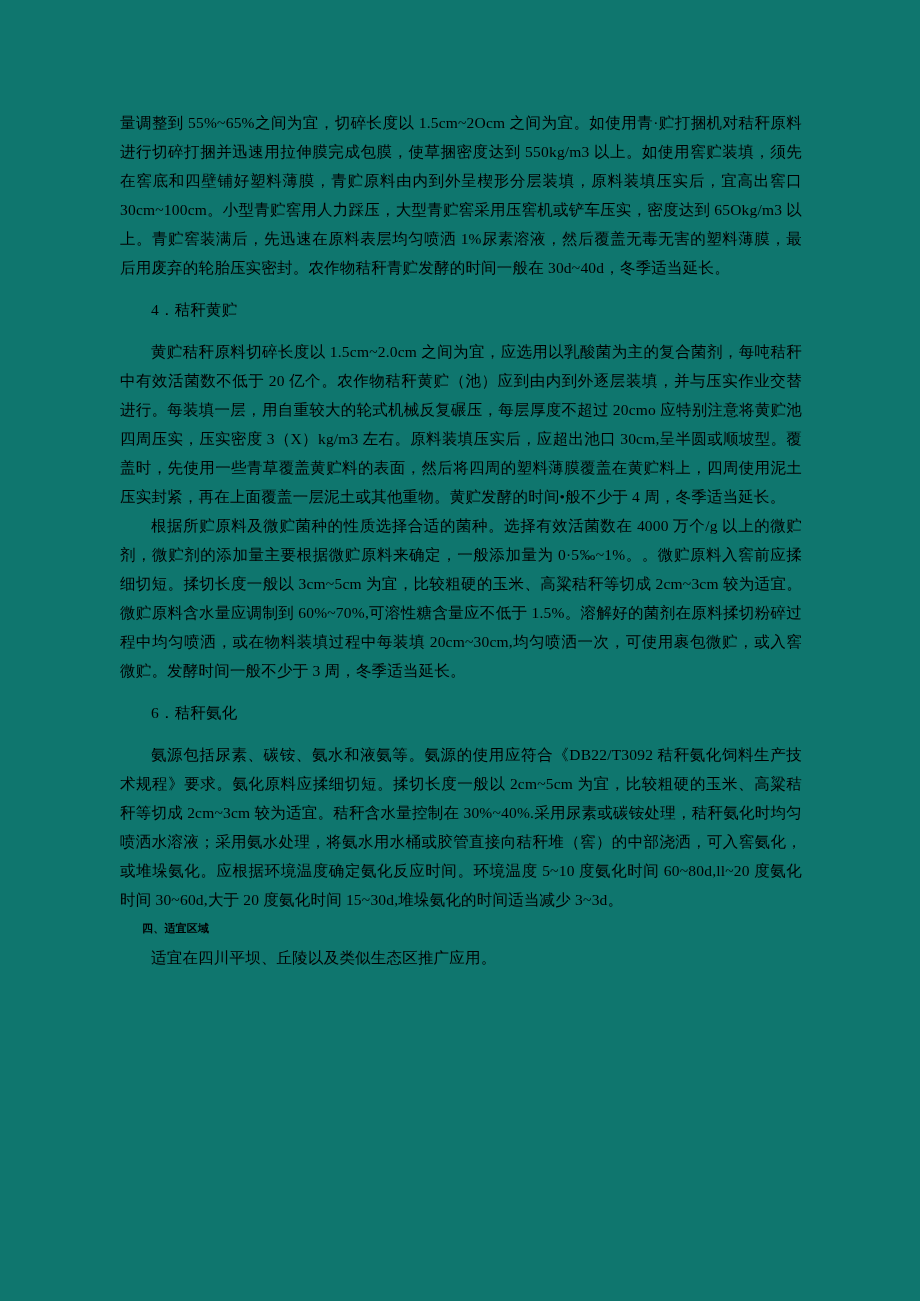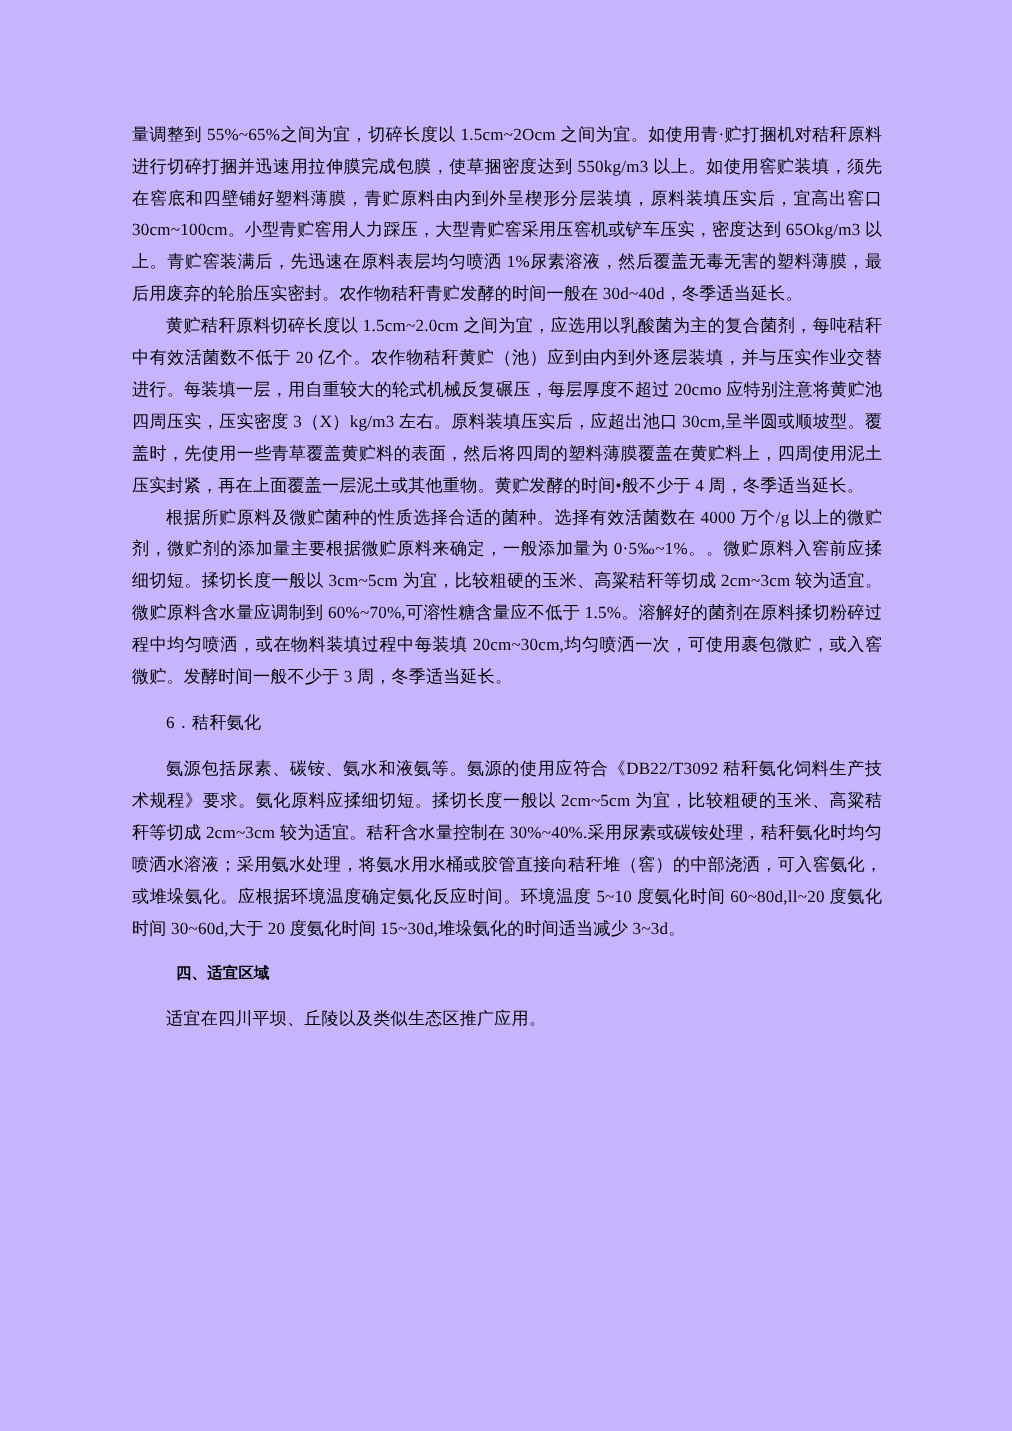--- a/index.html
+++ b/index.html
@@ -4,21 +4,21 @@
 <style>
   html, body {
     margin: 0;
     padding: 0;
     background: #ffffff;
   }
   .page {
     position: relative;
     width: 920px;
     height: 1301px;
-    background: #c4b5fd;
+    background: #0f766e;
     overflow: hidden;
     font-family: "Liberation Serif", "DejaVu Serif", serif;
     color: #000000;
   }
   .content {
     position: absolute;
     left: 120px;
     top: 108px;
     width: 682px;
     font-size: 15.5px;
@@ -35,35 +35,36 @@
     text-indent: 0;
   }
   .heading {
     margin: 13px 0 13px 0;
     text-indent: 2em;
     font-weight: normal;
     font-size: 15.5px;
     line-height: 29px;
   }
   .heading-bold {
-    margin: 12px;
+    margin: 0;
     text-indent: 2em;
     font-weight: bold;
-    font-size: 14px;
+    font-size: 11px;
     line-height: 29px;
   }
 </style>
 </head>
 <body>
 
 <div class="page">
   <div class="content">
 
     <p class="para-cont">量调整到 55%~65%之间为宜，切碎长度以 1.5cm~2Ocm 之间为宜。如使用青·贮打捆机对秸秆原料进行切碎打捆并迅速用拉伸膜完成包膜，使草捆密度达到 550kg/m3 以上。如使用窖贮装填，须先在窖底和四壁铺好塑料薄膜，青贮原料由内到外呈楔形分层装填，原料装填压实后，宜高出窖口 30cm~100cm。小型青贮窖用人力踩压，大型青贮窖采用压窖机或铲车压实，密度达到 65Okg/m3 以上。青贮窖装满后，先迅速在原料表层均匀喷洒 1%尿素溶液，然后覆盖无毒无害的塑料薄膜，最后用废弃的轮胎压实密封。农作物秸秆青贮发酵的时间一般在 30d~40d，冬季适当延长。</p>
 
+    <p class="heading">4．秸秆黄贮</p>
 
     <p class="para">黄贮秸秆原料切碎长度以 1.5cm~2.0cm 之间为宜，应选用以乳酸菌为主的复合菌剂，每吨秸秆中有效活菌数不低于 20 亿个。农作物秸秆黄贮（池）应到由内到外逐层装填，并与压实作业交替进行。每装填一层，用自重较大的轮式机械反复碾压，每层厚度不超过 20cmo 应特别注意将黄贮池四周压实，压实密度 3（X）kg/m3 左右。原料装填压实后，应超出池口 30cm,呈半圆或顺坡型。覆盖时，先使用一些青草覆盖黄贮料的表面，然后将四周的塑料薄膜覆盖在黄贮料上，四周使用泥土压实封紧，再在上面覆盖一层泥土或其他重物。黄贮发酵的时间•般不少于 4 周，冬季适当延长。</p>
 
 
     <p class="para">根据所贮原料及微贮菌种的性质选择合适的菌种。选择有效活菌数在 4000 万个/g 以上的微贮剂，微贮剂的添加量主要根据微贮原料来确定，一般添加量为 0·5‰~1%。。微贮原料入窖前应揉细切短。揉切长度一般以 3cm~5cm 为宜，比较粗硬的玉米、高粱秸秆等切成 2cm~3cm 较为适宜。微贮原料含水量应调制到 60%~70%,可溶性糖含量应不低于 1.5%。溶解好的菌剂在原料揉切粉碎过程中均匀喷洒，或在物料装填过程中每装填 20cm~30cm,均匀喷洒一次，可使用裹包微贮，或入窖微贮。发酵时间一般不少于 3 周，冬季适当延长。</p>
 
     <p class="heading">6．秸秆氨化</p>
 
     <p class="para">氨源包括尿素、碳铵、氨水和液氨等。氨源的使用应符合《DB22/T3092 秸秆氨化饲料生产技术规程》要求。氨化原料应揉细切短。揉切长度一般以 2cm~5cm 为宜，比较粗硬的玉米、高粱秸秆等切成 2cm~3cm 较为适宜。秸秆含水量控制在 30%~40%.采用尿素或碳铵处理，秸秆氨化时均匀喷洒水溶液；采用氨水处理，将氨水用水桶或胶管直接向秸秆堆（窖）的中部浇洒，可入窖氨化，或堆垛氨化。应根据环境温度确定氨化反应时间。环境温度 5~10 度氨化时间 60~80d,ll~20 度氨化时间 30~60d,大于 20 度氨化时间 15~30d,堆垛氨化的时间适当减少 3~3d。</p>
 

